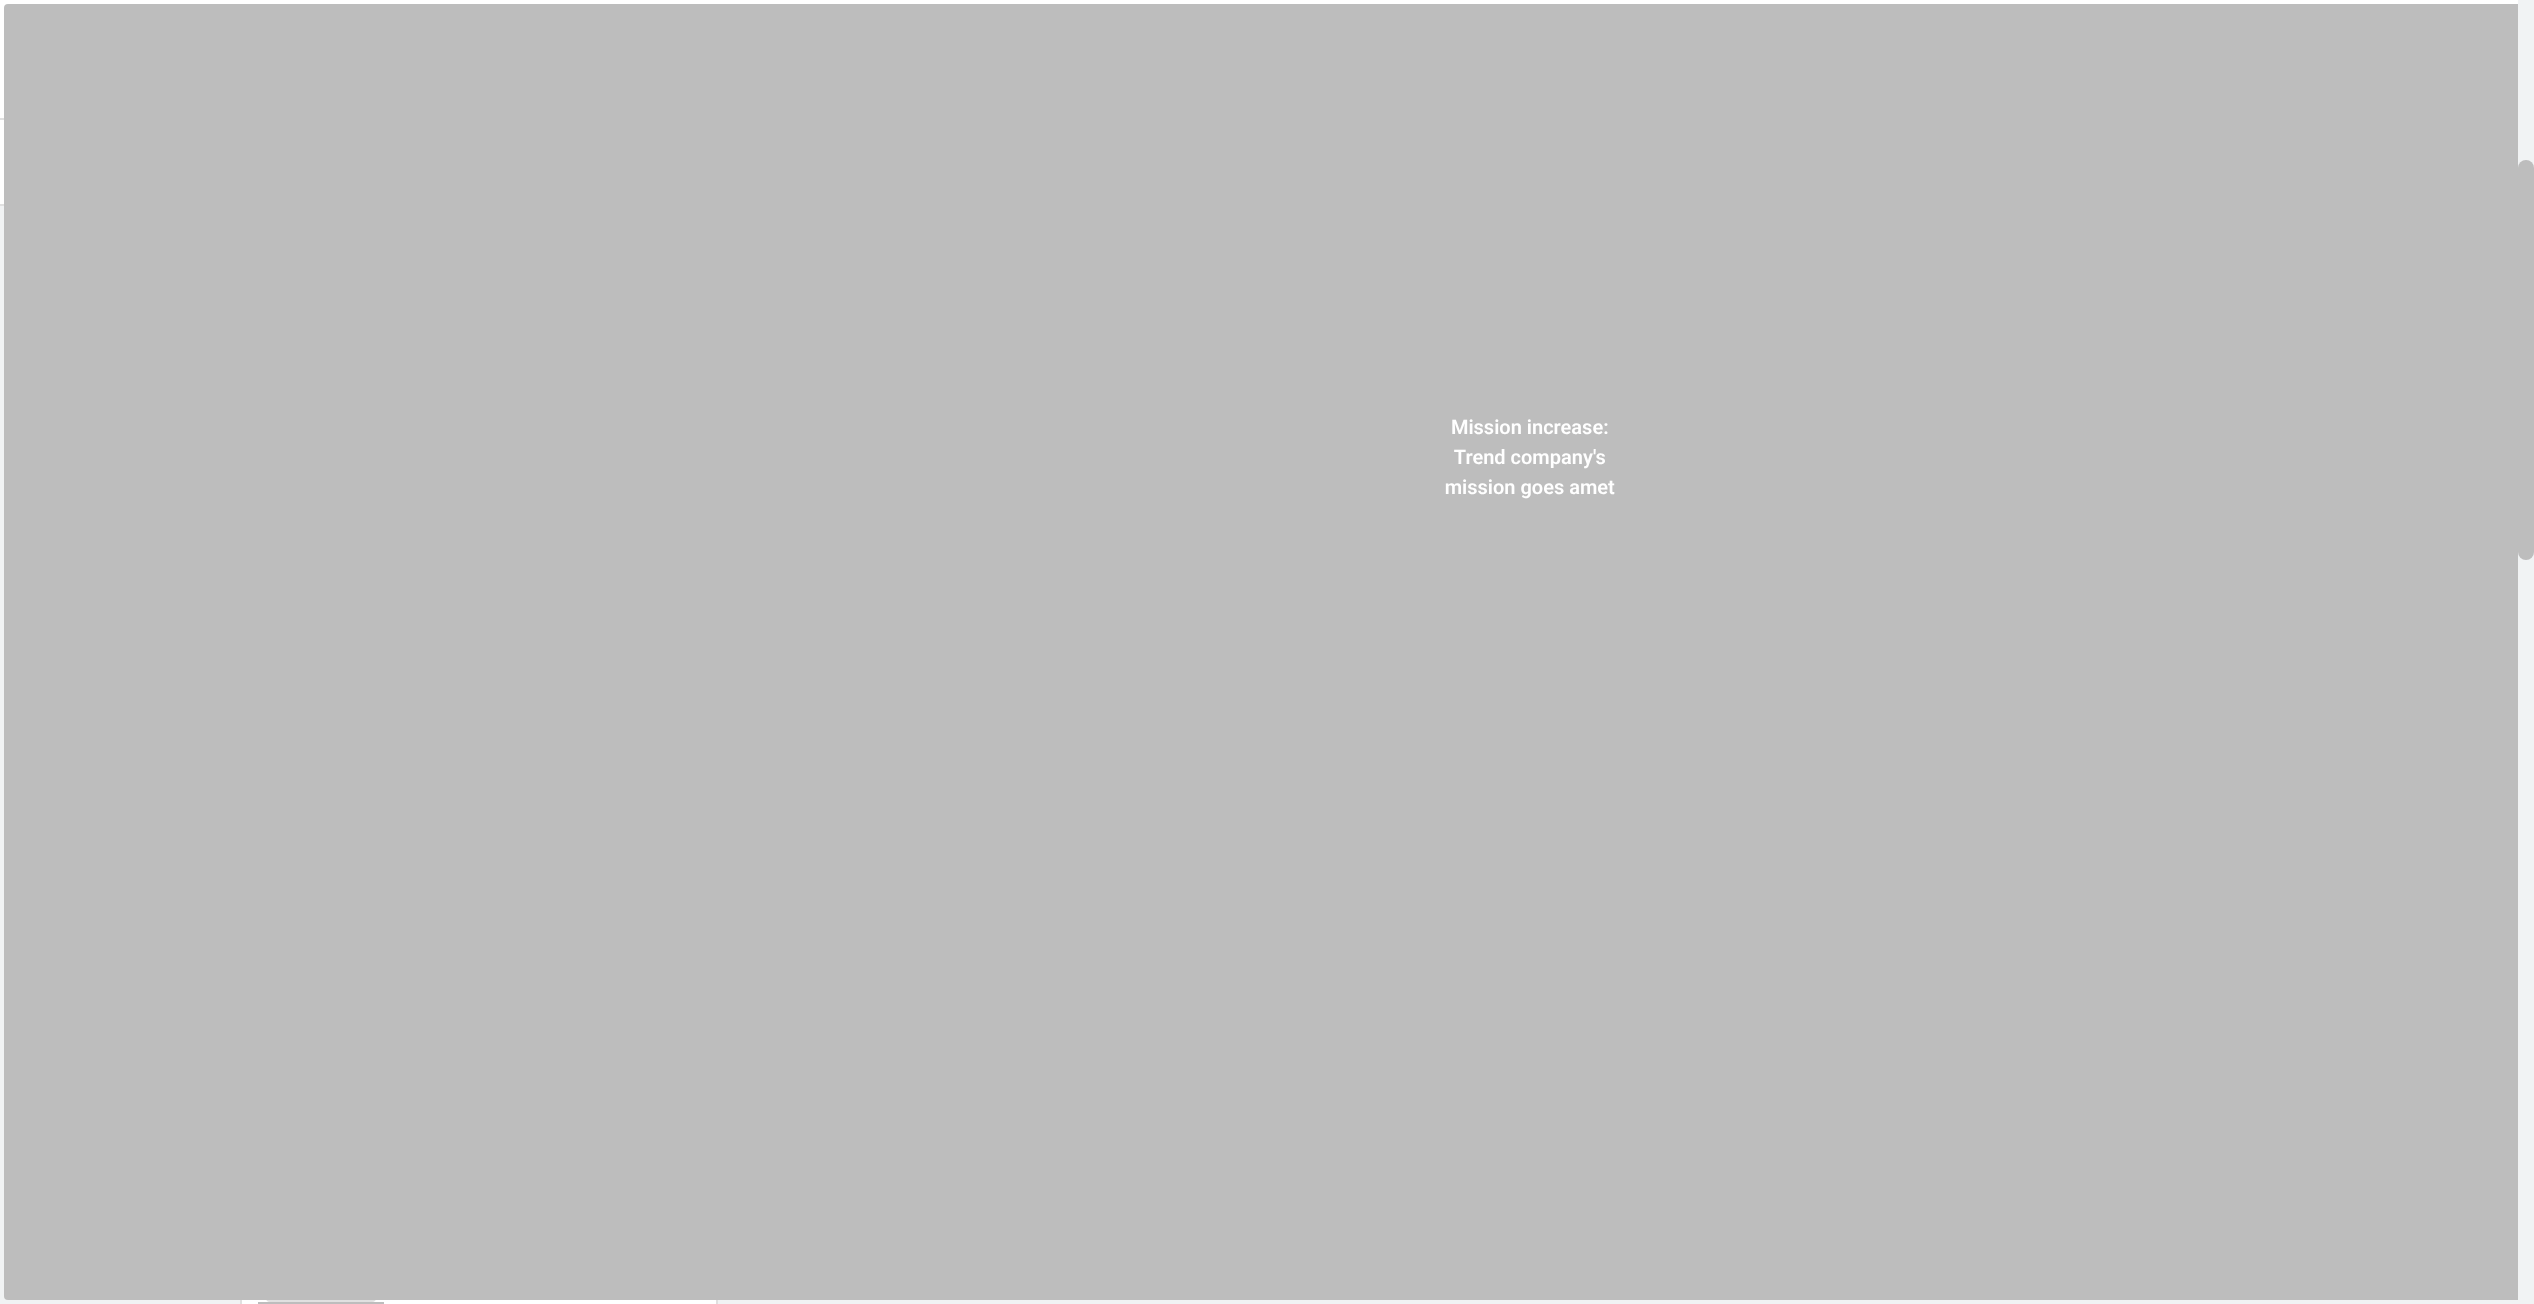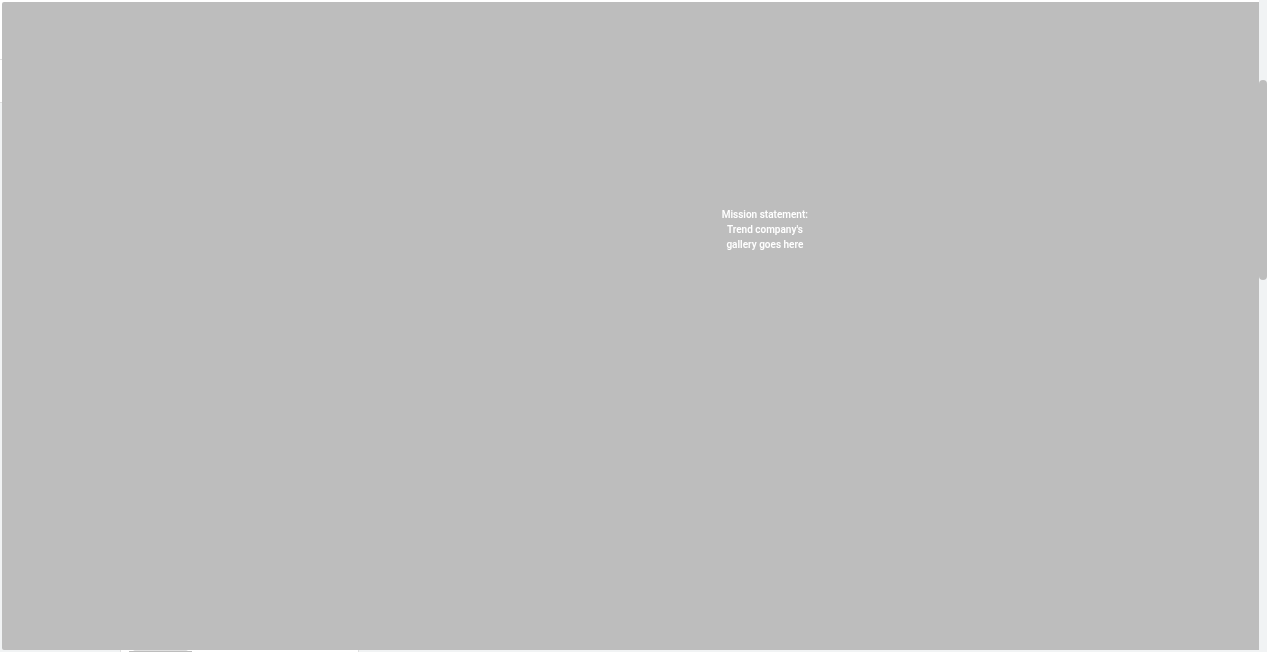--- a/index.html
+++ b/index.html
@@ -452,23 +452,23 @@
         <div class="title">Consulting<br>Proposal</div>
         <div class="subtitle">Lorem ipsum dolor sit amet.</div>
         <div class="mountain"></div>
       </div>
       <div class="template-name">Consulting proposal</div>
     </div>
 
     <div class="template-card">
       <div class="template-thumb thumb-pitch">
         <div class="text">
-          <span>Mission statement:</span><br>
+          <span>Mission increase:</span><br>
           <span>Trend company's</span><br>
-          <span>gallery goes here</span>
+          <span>mission goes amet</span>
         </div>
 
         <div style="position:absolute;right:10px;bottom:10px;opacity:0.3;">
           <svg width="40" height="28" viewBox="0 0 40 28">
             <rect x="4" y="0" width="32" height="20" rx="2" fill="#90a4ae"></rect>
             <rect x="0" y="22" width="40" height="3" rx="1" fill="#78909c"></rect>
           </svg>
         </div>
       </div>
       <div class="template-name">Pitch</div>

